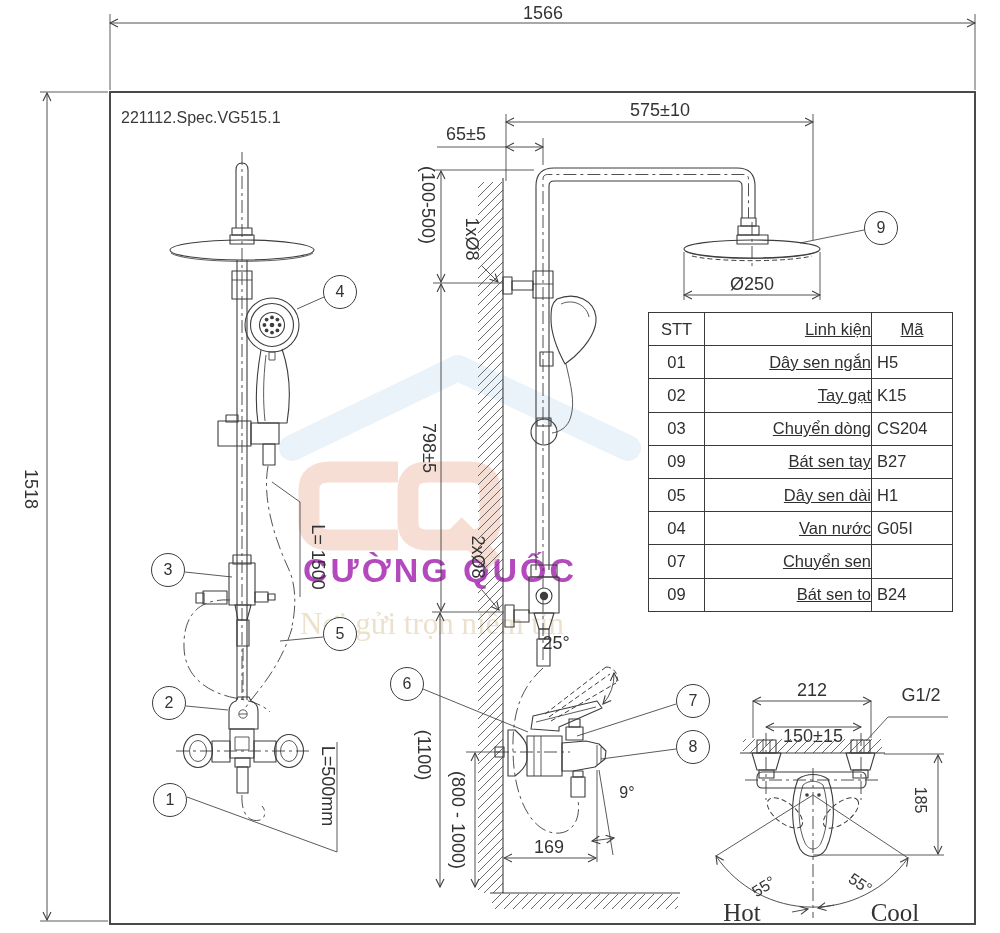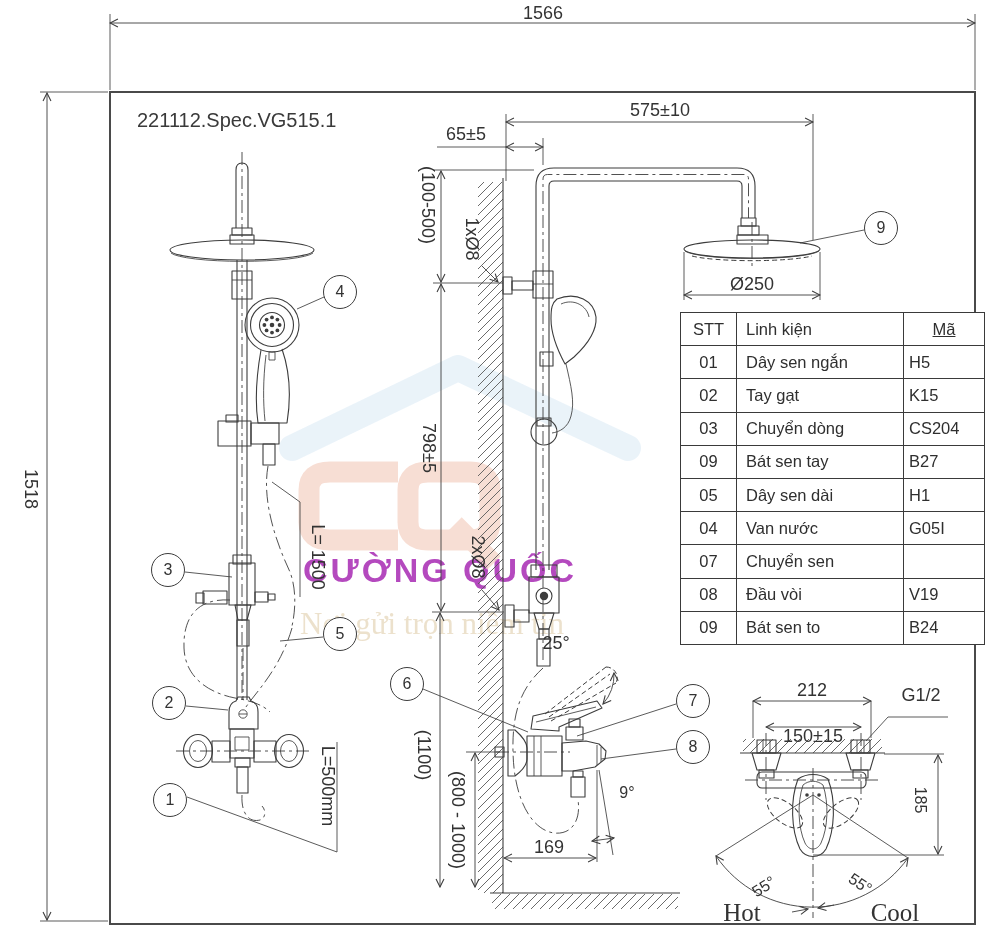--- a/index.html
+++ b/index.html
@@ -13,30 +13,30 @@
   .dim{stroke:var(--line);stroke-width:0.9;fill:none;marker-start:url(#arw);marker-end:url(#arw);}
   .arr{stroke:var(--line);stroke-width:0.9;fill:none;marker-end:url(#arw);}
   .fil{fill:var(--line);stroke:none;}
   .lbl{position:absolute;font-size:18px;color:#333;white-space:nowrap;
        transform:translate(-50%,-50%);z-index:5;}
   .lbl.v{transform:translate(-50%,-50%) rotate(90deg);}
   .lbl.sm{font-size:16px;}
   .lbl.big{font-size:25px;font-family:Liberation Serif, serif;}
   .lbl.rotl{transform:translate(-50%,-50%) rotate(-33deg);font-size:16px;}
   .lbl.rotr{transform:translate(-50%,-50%) rotate(33deg);font-size:16px;}
-  .title{position:absolute;left:137px;top:109px;font-size:20px;color:#3a3a3a;z-index:5;text-align:right;}
+  .title{position:absolute;left:121px;top:109px;font-size:16px;color:#3a3a3a;z-index:5;text-align:right;}
   .callout{position:absolute;width:34px;height:34px;box-sizing:border-box;border:1.6px solid #3d3d3d;
        border-radius:50%;background:#fff;display:flex;align-items:center;justify-content:center;
        font-size:16px;color:#333;z-index:6;}
   table.parts{position:absolute;left:648px;top:312px;border-collapse:collapse;background:#fff;
-       font-size:16.5px;color:#2f2f2f;z-index:6;table-layout:fixed;margin-left:32px;}
+       font-size:16.5px;color:#2f2f2f;z-index:6;table-layout:fixed;}
   table.parts th,table.parts td{border:1.3px solid #3a3a3a;height:32.2px;padding:0;font-weight:normal;
        overflow:hidden;}
   .c-no{width:55px;text-align:center;}
-  .c-nm{width:157px;text-align:left;padding-left:9px !important;}
+  .c-nm{width:157px;text-align:right;padding-left:9px !important;text-decoration:underline;}
   .c-cd{width:75px;text-align:left;padding-left:5px !important;}
   th.c-cd{text-align:center;padding-left:0 !important;text-decoration:underline;}
   .wm-co{position:absolute;left:440px;top:570px;transform:translate(-50%,-50%);font-size:34px;
        font-weight:bold;letter-spacing:3px;color:#a21caf;opacity:.8;z-index:1;white-space:nowrap;}
   .wm-tag{position:absolute;left:432px;top:624px;transform:translate(-50%,-50%);font-size:31px;
        font-family:"Liberation Serif",serif;color:#e9dcc4;opacity:.85;z-index:1;white-space:nowrap;}
 </style>
 </head>
 <body>
 
@@ -345,24 +345,19 @@
       <td class="c-no">04</td>
       <td class="c-nm">Van nước</td>
       <td class="c-cd">G05I</td>
     </tr>
     <tr>
       <td class="c-no">07</td>
       <td class="c-nm">Chuyển sen</td>
       <td class="c-cd"></td>
     </tr>
     <tr>
-      <td class="c-no">08</td>
-      <td class="c-nm">Đầu vòi</td>
-      <td class="c-cd">V19</td>
-    </tr>
-    <tr>
       <td class="c-no">09</td>
       <td class="c-nm">Bát sen to</td>
       <td class="c-cd">B24</td>
     </tr>
   </tbody>
     </table>
 </div>
 
 </body></html>

